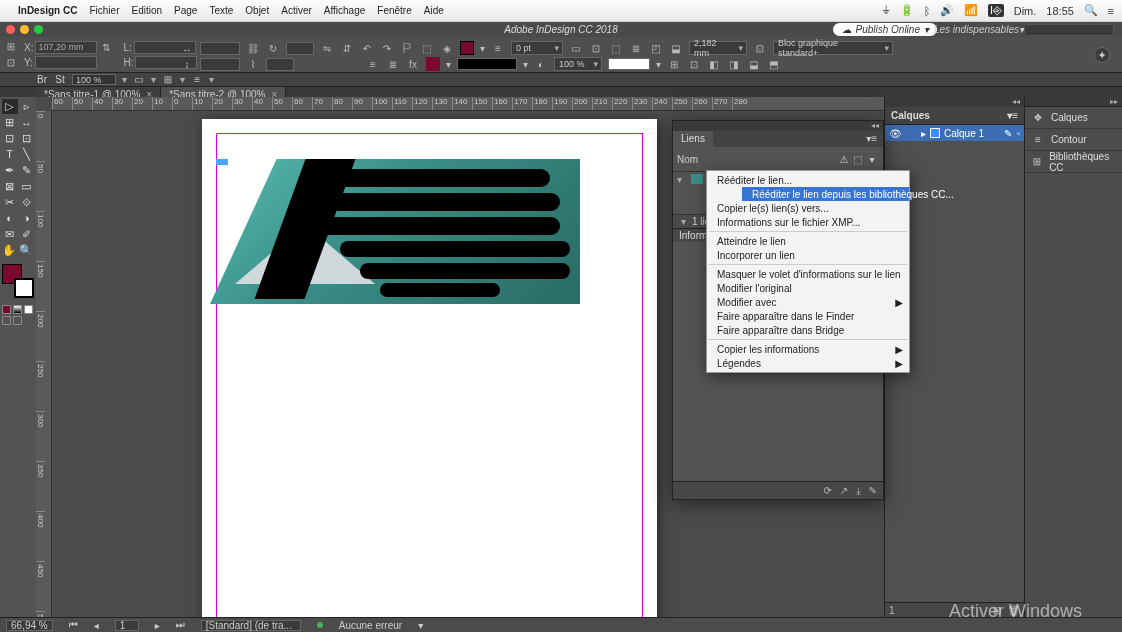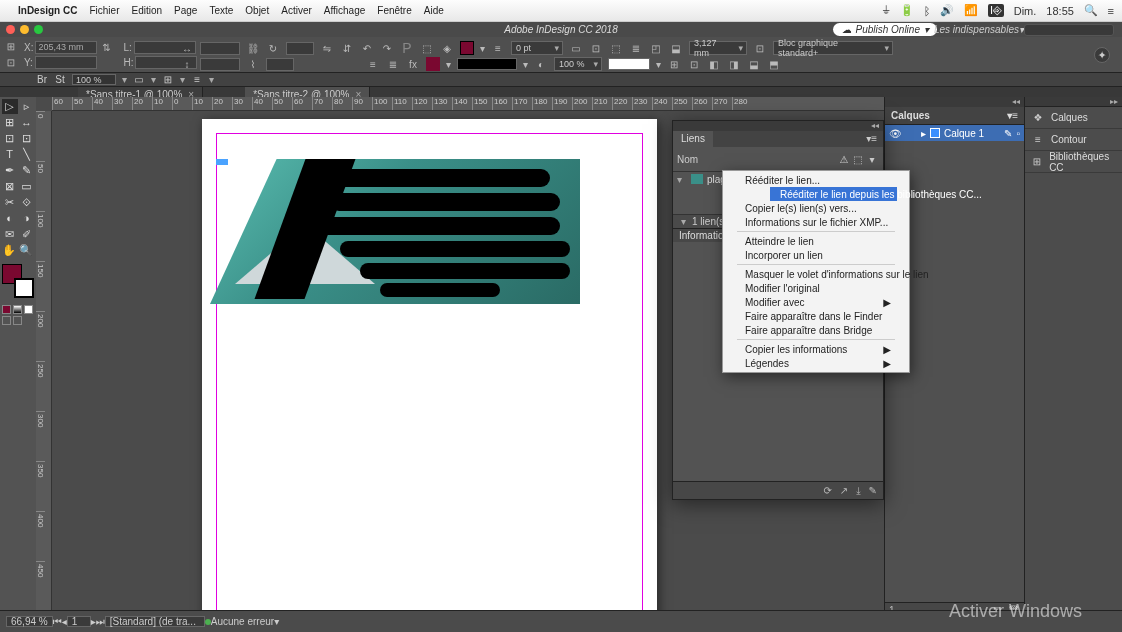--- a/index.html
+++ b/index.html
@@ -31,21 +31,21 @@
 .controlbar .swatch { width:42px; height:12px; background:#fff; border:1px solid #666;}
 .controlbar .quick { position: absolute; right: 12px; top: 10px; width: 16px; height: 16px; background:#3a3a3a; border:1px solid #666; border-radius:8px; color:#ccc; display:flex;align-items:center;justify-content:center; font-size:11px;}
 .controlbar .row1 { position:absolute; top:4px; left:180px; display:flex; align-items:center; gap:6px;}
 .controlbar .row2 { position:absolute; top:20px; left:180px; display:flex; align-items:center; gap:6px;}
 
 .zoombar { height:14px; background:#424242; border-bottom:1px solid #222; display:flex; align-items:center; padding-left:36px; gap:6px; color:#ccc;}
 .zoombar .zicon{ width:12px; height:12px; display:flex;align-items:center;justify-content:center;}
 .zoombar .zfield{ width:44px; height:11px; background:#333; border:1px solid #666; color:#ccc; font-size:9px; padding:0 3px; display:flex; align-items:center;}
 
 .doctabs { height:14px; background:#383838; display:flex; align-items:stretch; padding-left:36px;}
-.doctabs .tab { padding:0 8px; display:flex; align-items:center; gap:6px; color:#ccc; font-size:9px; border-right:1px solid #222; background:#3e3e3e;margin-left:42px;}
+.doctabs .tab { padding:0 8px; display:flex; align-items:center; gap:6px; color:#ccc; font-size:9px; border-right:1px solid #222; background:#3e3e3e;}
 .doctabs .tab.active { background:#505050;}
 .doctabs .tab .x { color:#aaa; }
 
 .work { position:absolute; top:97px; left:36px; right:0; bottom:14px; background:#4b4b4b; }
 .ruler-h { position:absolute; top:0; left:16px; right:0; height:14px; background:#5a5a5a; border-bottom:1px solid #333; overflow:hidden;}
 .ruler-h .tick { float:left; width:20px; height:14px; border-left:1px solid #888; color:#ccc; font-size:8px; padding-left:1px;}
 .ruler-v { position:absolute; top:14px; left:0; width:16px; bottom:0; background:#5a5a5a; border-right:1px solid #333;}
 .ruler-v .tick { height:50px; border-top:1px solid #888; color:#ccc; font-size:8px; writing-mode:vertical-rl; padding-top:2px;}
 .pasteboard { position:absolute; top:14px; left:16px; right:250px; bottom:0; background:#4b4b4b; overflow:hidden;}
 .page { position:absolute; left:150px; top:8px; width:455px; height:625px; background:#fff; box-shadow:2px 2px 10px rgba(0,0,0,0.5);}
@@ -85,27 +85,27 @@
 .linkspanel .hdr .hicon{width:14px; text-align:center;}
 .linkspanel .linkrow { height:14px; display:flex; align-items:center; padding:0 4px; color:#ddd; gap:4px;}
 .linkspanel .linkrow .tw{width:10px;color:#aaa;}
 .linkspanel .linkrow .thumb{width:12px;height:10px;background:#3a8f88;}
 .linkspanel .body { height: 42px; }
 .linkspanel .count { height:14px; color:#ccc; padding:0 8px; display:flex; align-items:center; border-top:1px solid #333; background:#4a4a4a;}
 .linkspanel .count .tw{margin-right:6px;color:#aaa;}
 .linkspanel .info { height:14px; background:#474747; color:#ddd; padding:0 6px; display:flex; align-items:center; border-top:1px solid #222;}
 .linkspanel .foot { position:absolute; bottom:0; height:18px; left:0;right:0; background:#474747; border-top:1px solid #222; display:flex; justify-content:flex-end; gap:8px; align-items:center; padding:0 6px; color:#bbb;}
 
-.ctxmenu { position:absolute; right:212px; top:170px; width:188px; background:#f3f3f3; border:1px solid #999; box-shadow:2px 4px 14px rgba(0,0,0,.5); padding:2px 12px;}
+.ctxmenu { position:absolute; right:212px; top:170px; width:204px; background:#f3f3f3; border:1px solid #999; box-shadow:2px 4px 14px rgba(0,0,0,.5); padding:2px 0;}
 .ctxmenu .mi { height:14px; display:flex; align-items:center; padding:0 10px; color:#222; font-size:10px; white-space:nowrap; position:relative;}
 .ctxmenu .mi.hl { background:#3874d6; color:#fff;margin-left:35px;}
 .ctxmenu .mi .arrow{ position:absolute; right:6px;}
 .ctxmenu .div { height:1px; background:#ccc; margin:2px 2px;}
 
-.statusbar { position:absolute; left:0; right:0; bottom:0; height:22px; background:#4b4b4b; border-top:1px solid #222; display:flex; align-items:center; gap:0; padding:0 6px; color:#ccc; font-size:9px;}
+.statusbar { position:absolute; left:0; right:0; bottom:0; height:15px; background:#4b4b4b; border-top:1px solid #222; display:flex; align-items:center; gap:16px; padding:0 6px; color:#ccc; font-size:9px;}
 .statusbar .sfield { background:#3a3a3a; border:1px solid #666; height:11px; padding:0 4px; display:flex; align-items:center;}
 .statusbar .dot-g{width:6px;height:6px;background:#4caf50;border-radius:50%;}
 
 .watermark { position:absolute; right:40px; bottom:10px; color:rgba(255,255,255,.55); font-size:18px; font-family: "Segoe UI", Arial; pointer-events:none;}
 </style>
 </head>
 <body>
 
 <div class="mac-menubar">
   <span class="apple"></span>
@@ -153,21 +153,21 @@
 </div>
 
 <div class="controlbar">
   <div class="icons" style="flex-direction:column; gap:2px; margin-right:6px;">
     <span class="iconbtn">⊞</span>
     <span class="iconbtn">⊡</span>
   </div>
   <div class="group">
     <div style="display:flex;gap:2px;align-items:center;">
         <span style="color:#bbb">X:</span>
-        <div class="field">205,43 mm</div>
+        <div class="field">107,20 mm</div>
         <span class="iconbtn">⇅</span>
       </div>
     <div style="display:flex;gap:2px;align-items:center;">
         <span style="color:#bbb">Y:</span>
         <div class="field"></div>
       </div>
   </div>
   <div class="group">
     <div style="display:flex;gap:2px;align-items:center;">
         <span style="color:#bbb">L:</span>
@@ -196,21 +196,21 @@
     <div class="colorbox"></div>
     <span style="color:#bbb">▾</span>
     <span class="iconbtn">≡</span>
     <div class="select" style="width:52px">0 pt</div>
     <span class="iconbtn">▭</span>
     <span class="iconbtn">⊡</span>
     <span class="iconbtn">⬚</span>
     <span class="iconbtn">≣</span>
     <span class="iconbtn">◰</span>
     <span class="iconbtn">⬓</span>
-    <div class="select" style="width:58px">3,127 mm</div>
+    <div class="select" style="width:58px">2,182 mm</div>
     <span class="iconbtn">⊡</span>
     <div class="select" style="width:120px">Bloc graphique standard+</div>
   </div>
   <div class="row2">
     <span class="iconbtn">↕</span>
     <div class="field" style="width:40px"></div>
     <span class="iconbtn">⌇</span>
     <div class="field" style="width:28px"></div>
     <span style="width:60px"></span>
     <span class="iconbtn">≡</span>

